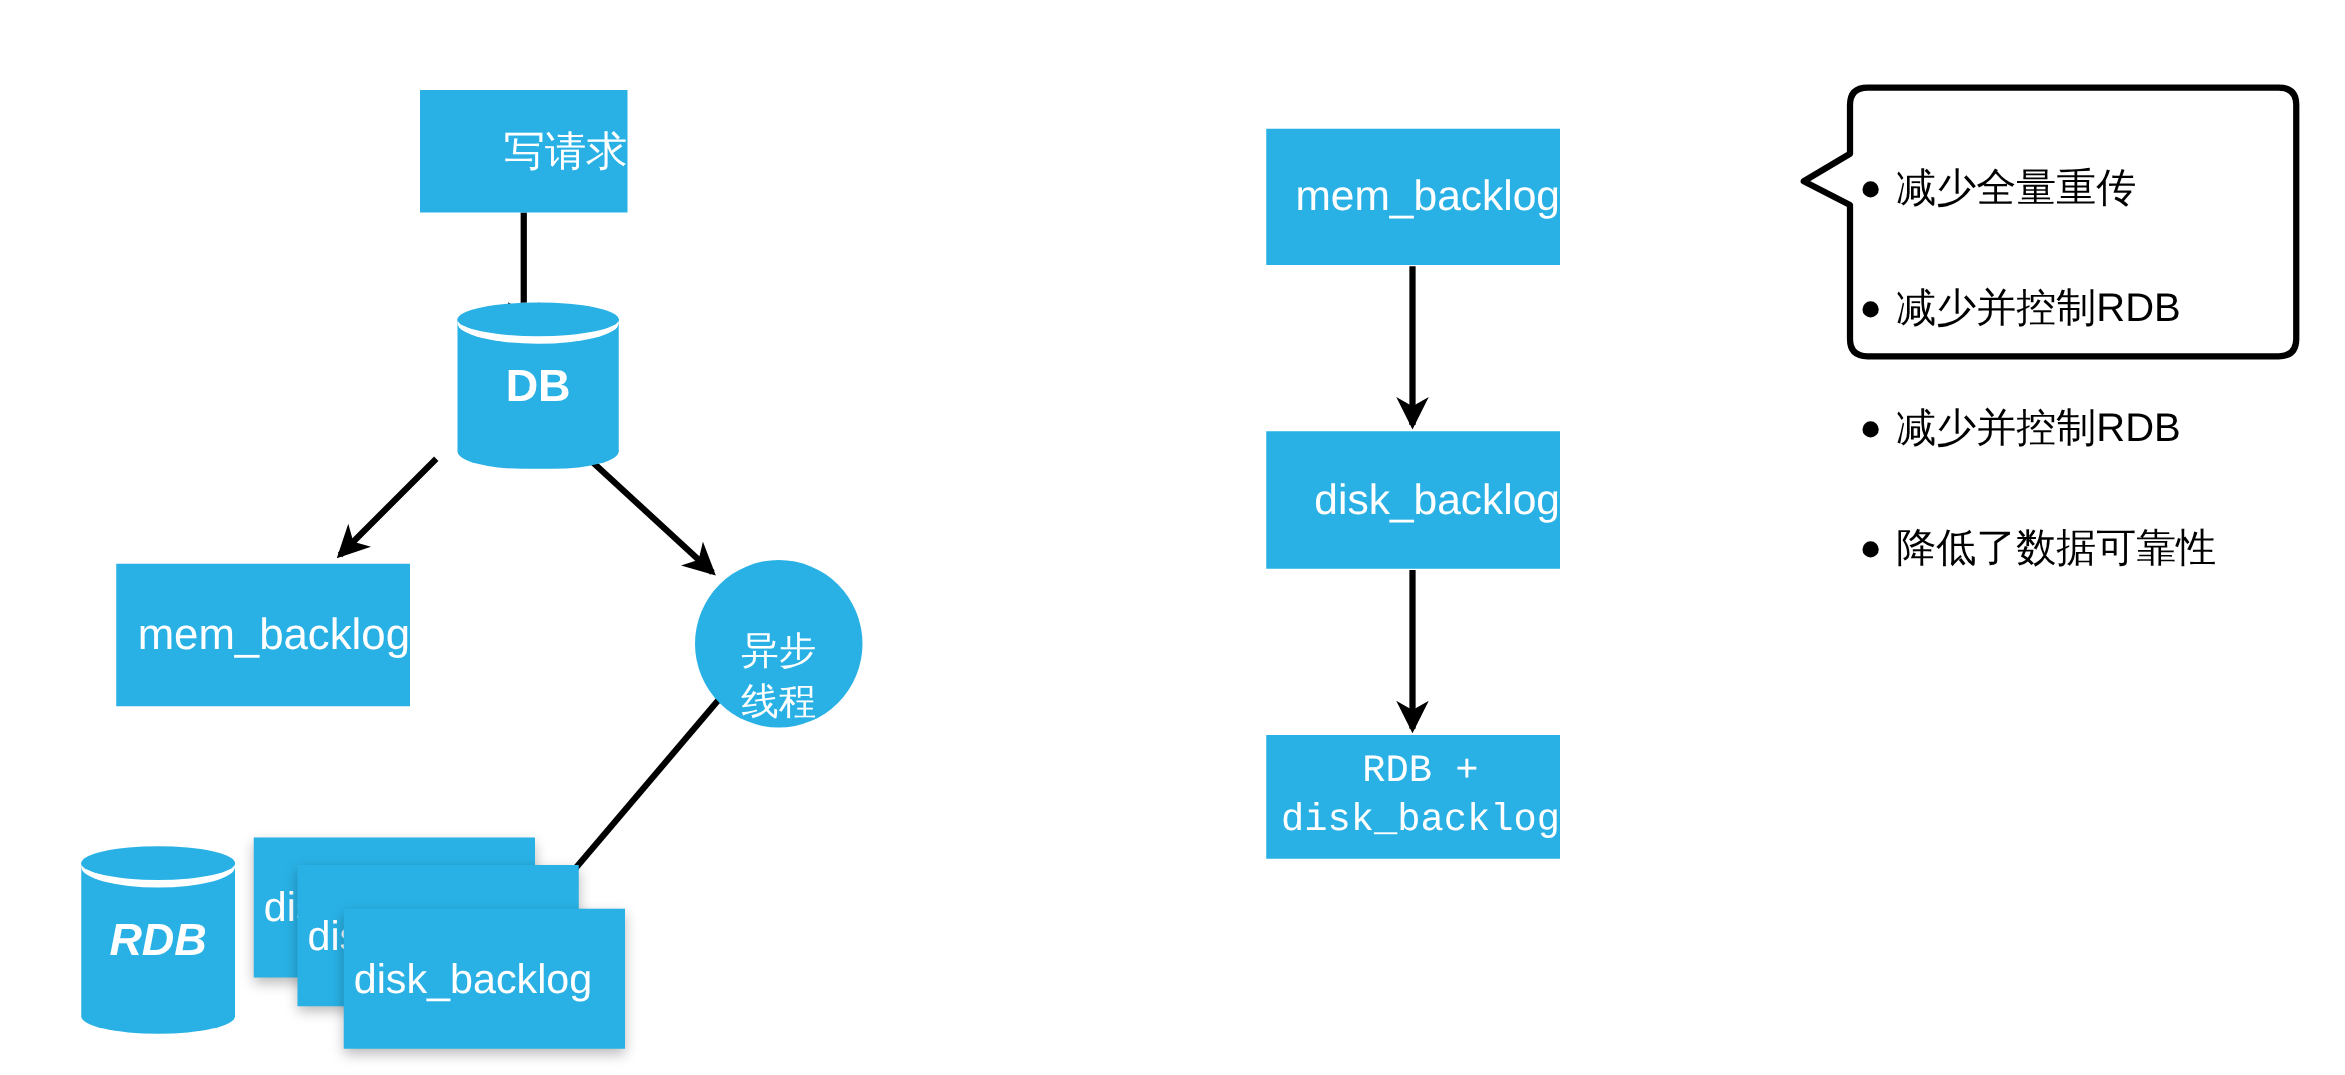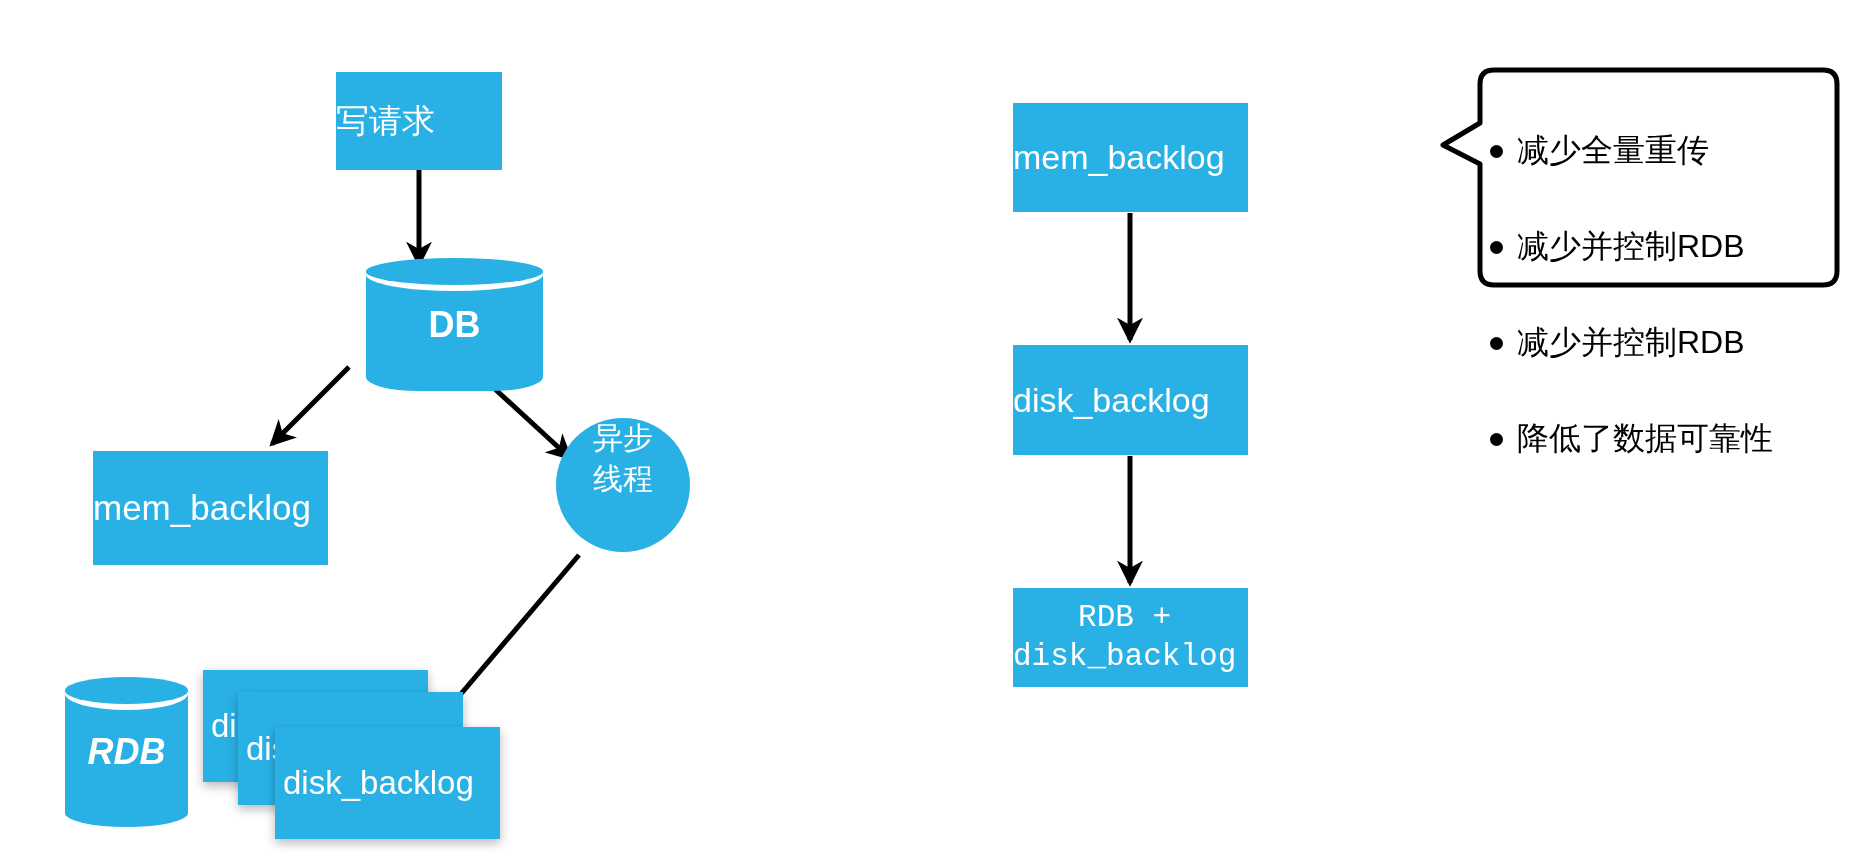--- a/index.html
+++ b/index.html
@@ -9,21 +9,21 @@
   }
   html,body{margin:0;padding:0;background:#fff;}
   .canvas{
     position:relative;width:1876px;height:860px;background:var(--white);
     overflow:hidden;
     font-family:"Liberation Sans","DejaVu Sans",sans-serif;
   }
   .layer{position:absolute;left:0;top:0;width:1876px;height:860px;pointer-events:none;}
   .node{
     position:absolute;background:var(--blue);color:var(--white);
-    display:flex;align-items:center;justify-content:flex-start;text-align:center;
+    display:flex;align-items:center;justify-content:flex-end;text-align:center;
   }
   .rect{font-size:34px;font-weight:500;}
   .circle{border-radius:50%;flex-direction:column;font-size:30px;font-weight:500;line-height:1.35;}
   .card{
     justify-content:flex-start;padding-left:8px;box-sizing:border-box;
     font-size:33px;font-weight:500;white-space:nowrap;overflow:hidden;
     box-shadow:0 4px 10px rgba(0,0,0,0.28);
   }
   .cyl{position:absolute;}
   .cyl-body{position:absolute;left:0;right:0;bottom:0;background:var(--blue);}
@@ -58,32 +58,32 @@
     <line x1="1130" y1="213" x2="1130" y2="340" stroke="#000" stroke-width="5" marker-end="url(#ah)"></line>
     <line x1="1130" y1="456" x2="1130" y2="583" stroke="#000" stroke-width="5" marker-end="url(#ah)"></line>
 
     <path d="M 1494 70 L 1823 70 Q 1837 70 1837 84 L 1837 271 Q 1837 285 1823 285 L 1494 285 Q 1480 285 1480 271 L 1480 164 L 1443 145 L 1480 123 L 1480 84 Q 1480 70 1494 70 Z" fill="#fff" stroke="#000" stroke-width="5" stroke-linejoin="round"></path>
   </svg>
 
   <div class="node rect" style="left:336px;top:72px;width:166px;height:98px;font-size:33px;">
     <span>写请求</span>
   </div>
 
-  <div class="cyl" style="left:366px;top:258px;width:129px;height:133px;padding-left:48px;">
+  <div class="cyl" style="left:366px;top:242px;width:129px;height:133px;">
     <div class="cyl-body" style="top:13px;border-radius:0 0 52px 52px / 0 0 14px 14px;"></div>
     <div class="cyl-ring" style="height:33px;"></div>
     <div class="cyl-cap" style="height:27px;"></div>
     <div class="cyl-label" style="font-size:36px;">DB</div>
   </div>
 
   <div class="node rect" style="left:93px;top:451px;width:235px;height:114px;font-size:35px;">
     <span>mem_backlog</span>
   </div>
 
-  <div class="node circle" style="left:556px;top:418px;width:134px;height:134px;">
+  <div class="node circle" style="left:556px;top:448px;width:134px;height:134px;">
     <span>异步</span>
     <span>线程</span>
   </div>
 
   <div class="cyl" style="left:65px;top:677px;width:123px;height:150px;">
     <div class="cyl-body" style="top:13px;border-radius:0 0 61px 61px / 0 0 14px 14px;"></div>
     <div class="cyl-ring" style="height:33px;"></div>
     <div class="cyl-cap" style="height:27px;"></div>
     <div class="cyl-label" style="font-size:36px;font-style:italic;">RDB</div>
   </div>

